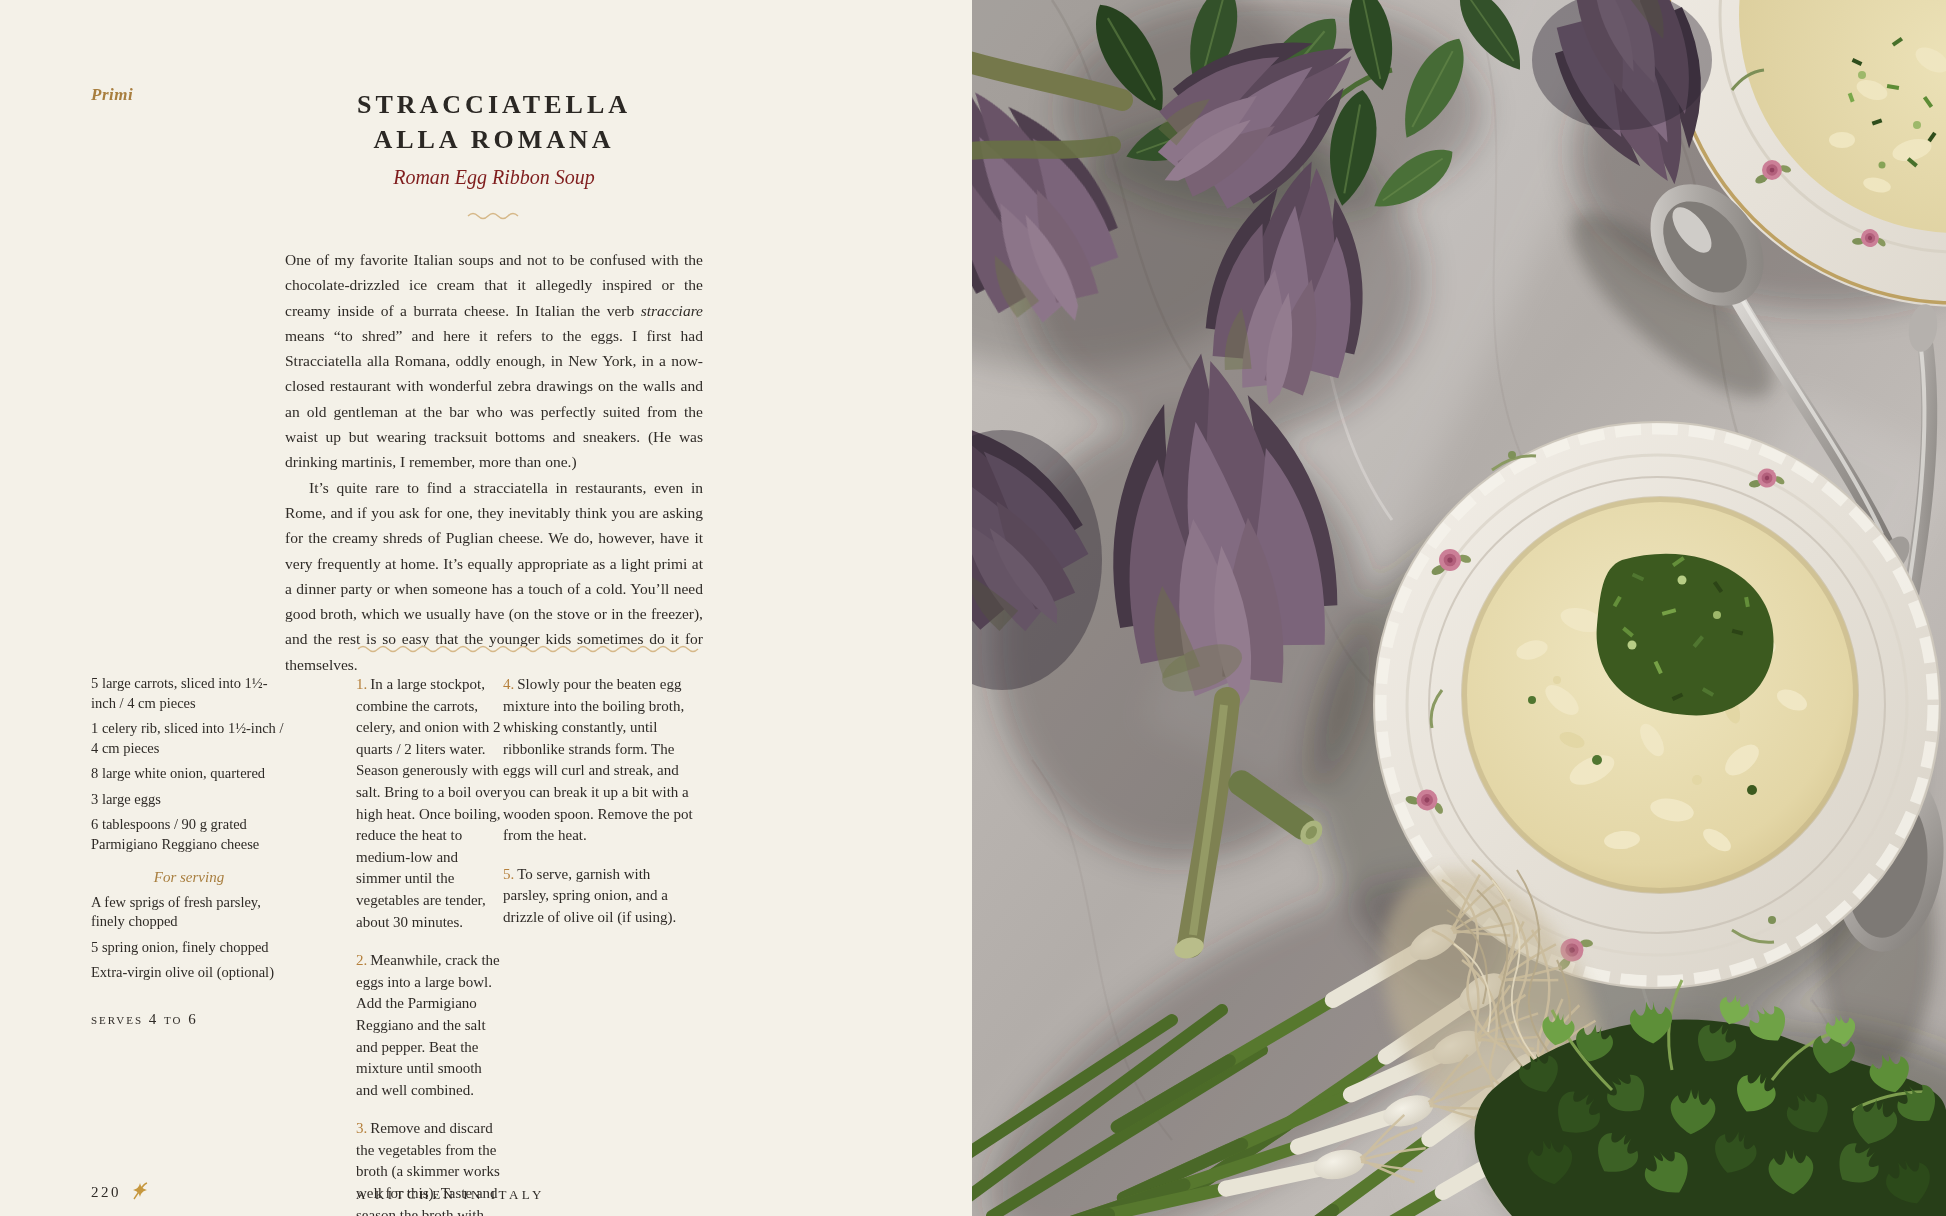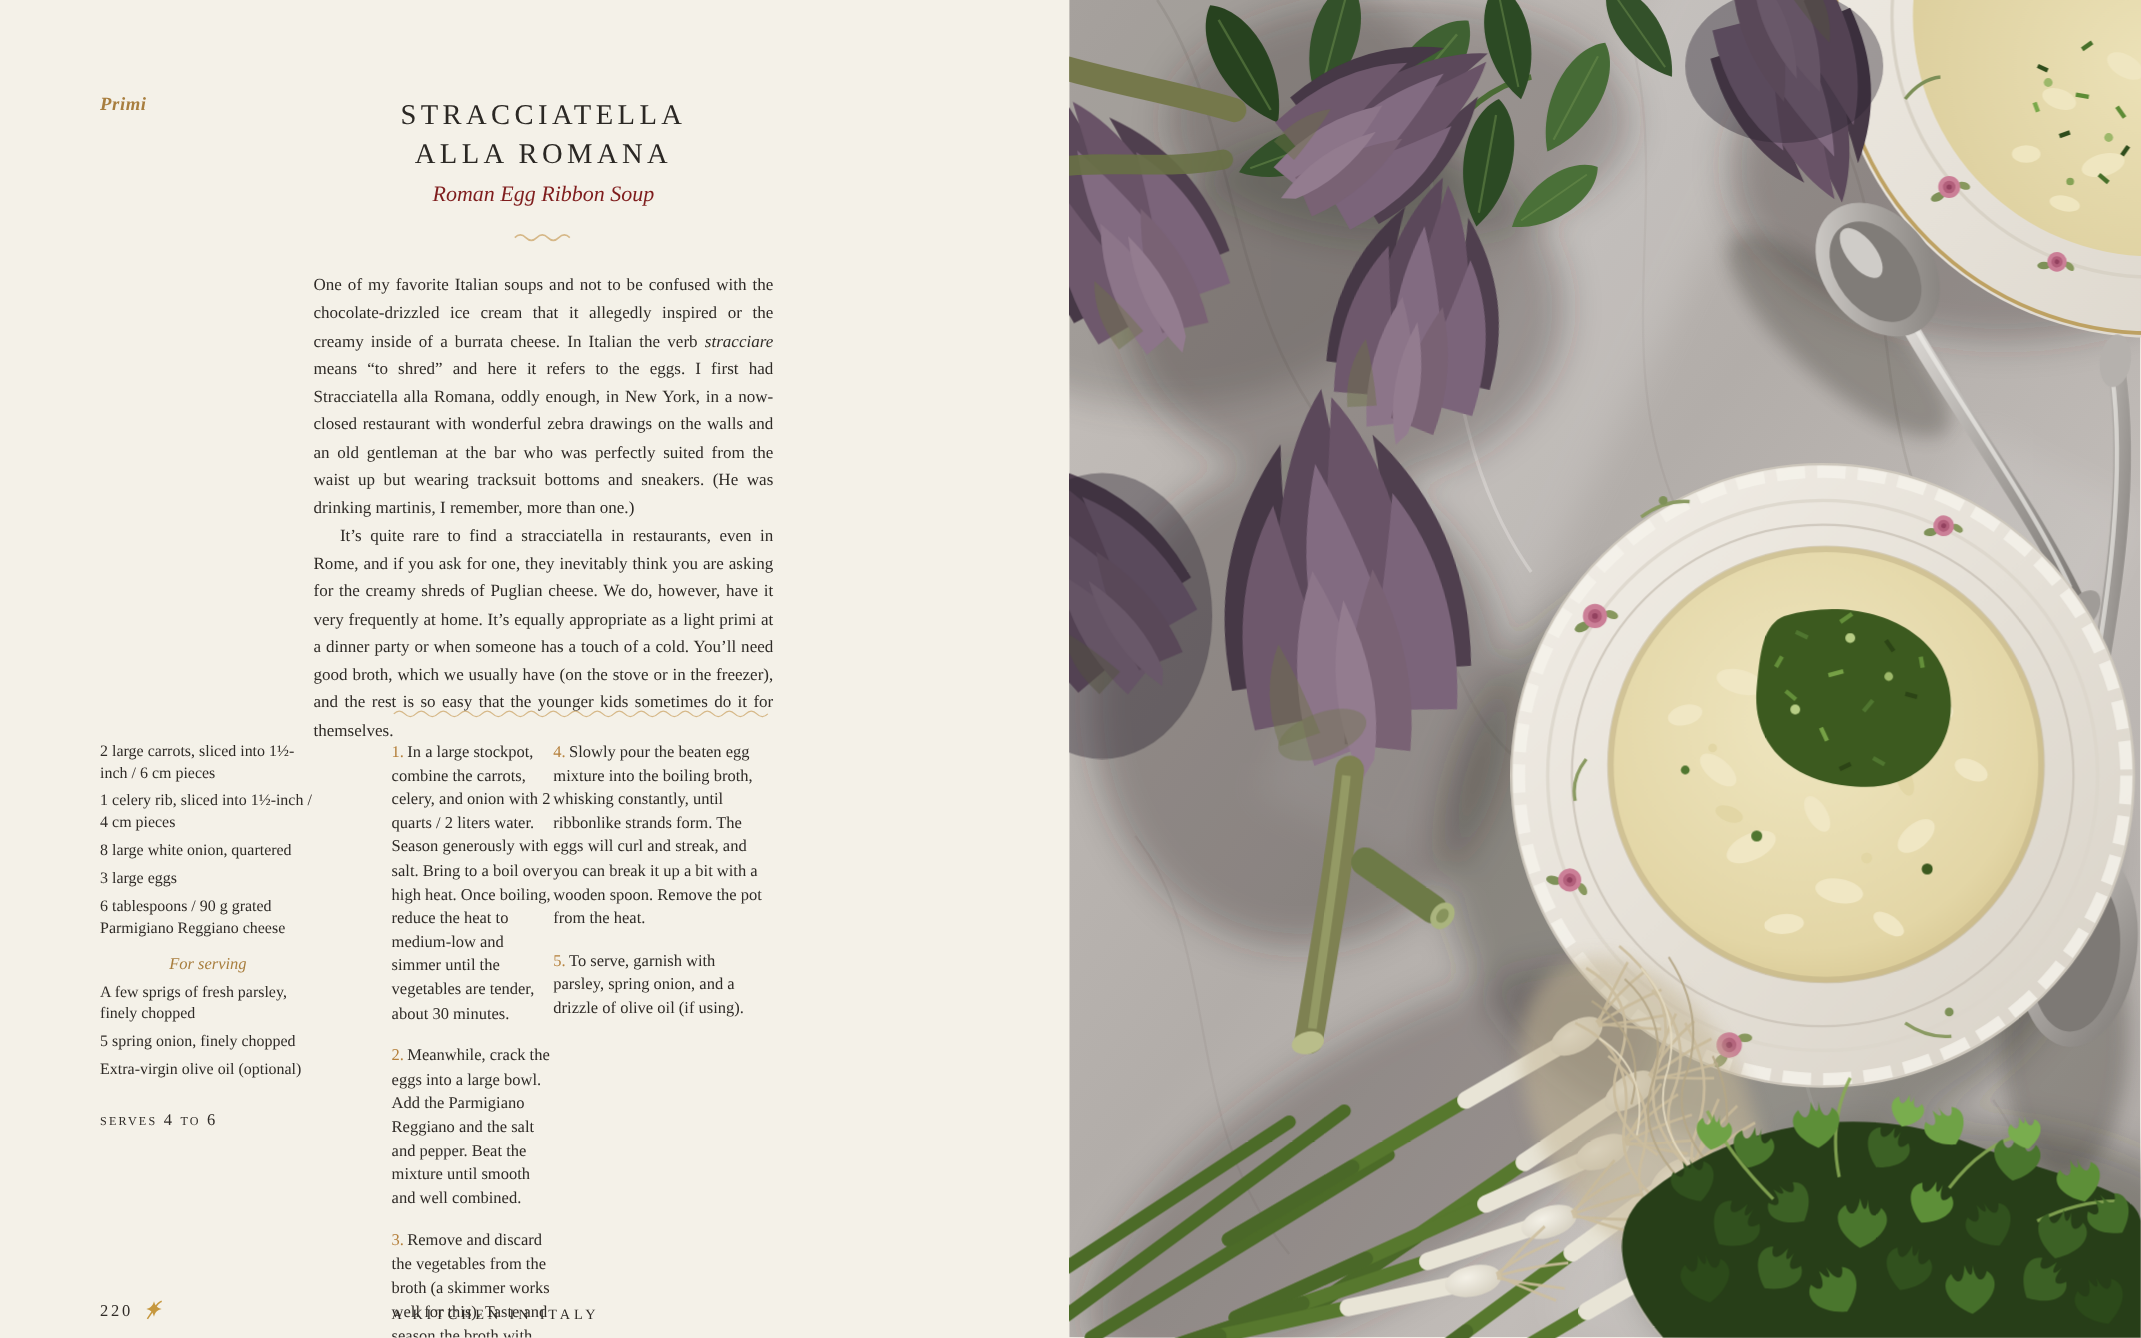--- a/index.html
+++ b/index.html
@@ -6,21 +6,21 @@
   body{width:1946px;height:1216px;overflow:hidden;background:#f4f1e8;
        font-family:"Liberation Serif","DejaVu Serif",serif;color:#2f2b27;}
   .spread{position:relative;width:1946px;height:1216px;display:flex;}
   .page-left{position:relative;width:972px;height:1216px;background:#f4f1e8;flex:none;margin-top:45px;}
   .page-right{position:relative;width:974px;height:1216px;flex:none;overflow:hidden;}
   .page-right svg{display:block;}
 
   .primi{position:absolute;left:91px;top:40px;font-style:italic;font-weight:bold;
          font-size:17px;color:#a87e3e;letter-spacing:.5px;}
   .title-wrap{position:absolute;left:285px;top:42px;width:418px;text-align:center;}
-  .title{font-size:26px;letter-spacing:4px;font-weight:normal;color:#2b2824;
+  .title{font-size:26px;letter-spacing:4px;font-weight:bold;color:#2b2824;
          margin:0;line-height:35px;}
   .subtitle{font-style:italic;font-size:20px;margin-top:9px;color:#7f1d1d;}
   .squiggle{margin-top:22px;}
   .divider-long{position:absolute;left:356px;top:599px;}
 
   .intro{position:absolute;left:285px;top:202px;width:418px;font-size:15.5px;
          line-height:25.3px;text-align:justify;}
   .intro .em{font-style:italic;}
   .intro .p2{text-indent:24px;display:block;}
 
@@ -60,21 +60,21 @@
     <div class="intro">
       <span>One of my favorite Italian soups and not to be confused with the chocolate-drizzled ice cream that it allegedly inspired or the creamy inside of a burrata cheese. In Italian the verb </span><span class="em">stracciare</span><span> means “to shred” and here it refers to the eggs. I first had Stracciatella alla Romana, oddly enough, in New York, in a now-closed restaurant with wonderful zebra drawings on the walls and an old gentleman at the bar who was perfectly suited from the waist up but wearing tracksuit bottoms and sneakers. (He was drinking martinis, I remember, more than one.)</span>
       <span class="p2">It’s quite rare to find a stracciatella in restaurants, even in Rome, and if you ask for one, they inevitably think you are asking for the creamy shreds of Puglian cheese. We do, however, have it very frequently at home. It’s equally appropriate as a light primi at a dinner party or when someone has a touch of a cold. You’ll need good broth, which we usually have (on the stove or in the freezer), and the rest is so easy that the younger kids sometimes do it for themselves.</span>
     </div>
 
     <svg class="divider-long" width="348" height="10" viewBox="0 0 348 10">
       <path d="M2,5 q5,-5 10,0 t10,0 t10,0 t10,0 t10,0 t10,0 t10,0 t10,0 t10,0 t10,0 t10,0 t10,0 t10,0 t10,0 t10,0 t10,0 t10,0 t10,0 t10,0 t10,0 t10,0 t10,0 t10,0 t10,0 t10,0 t10,0 t10,0 t10,0 t10,0 t10,0 t10,0 t10,0 t10,0 t10,0" fill="none" stroke="#d6b888" stroke-width="1.2"></path>
     </svg>
 
     <div class="ingredients">
-      <p class="ing">2 large carrots, sliced into 1½-inch / 6 cm pieces</p>
+      <p class="ing">5 large carrots, sliced into 1½-inch / 4 cm pieces</p>
       <p class="ing">1 celery rib, sliced into 1½-inch / 4 cm pieces</p>
       <p class="ing">8 large white onion, quartered</p>
       <p class="ing">3 large eggs</p>
       <p class="ing">6 tablespoons / 90 g grated Parmigiano Reggiano cheese</p>
       <p class="for-serving-label">For serving</p>
       <p class="ing">A few sprigs of fresh parsley, finely chopped</p>
       <p class="ing">5 spring onion, finely chopped</p>
       <p class="ing">Extra-virgin olive oil (optional)</p>
       <p class="serves">serves 4 to 6</p>
     </div>

